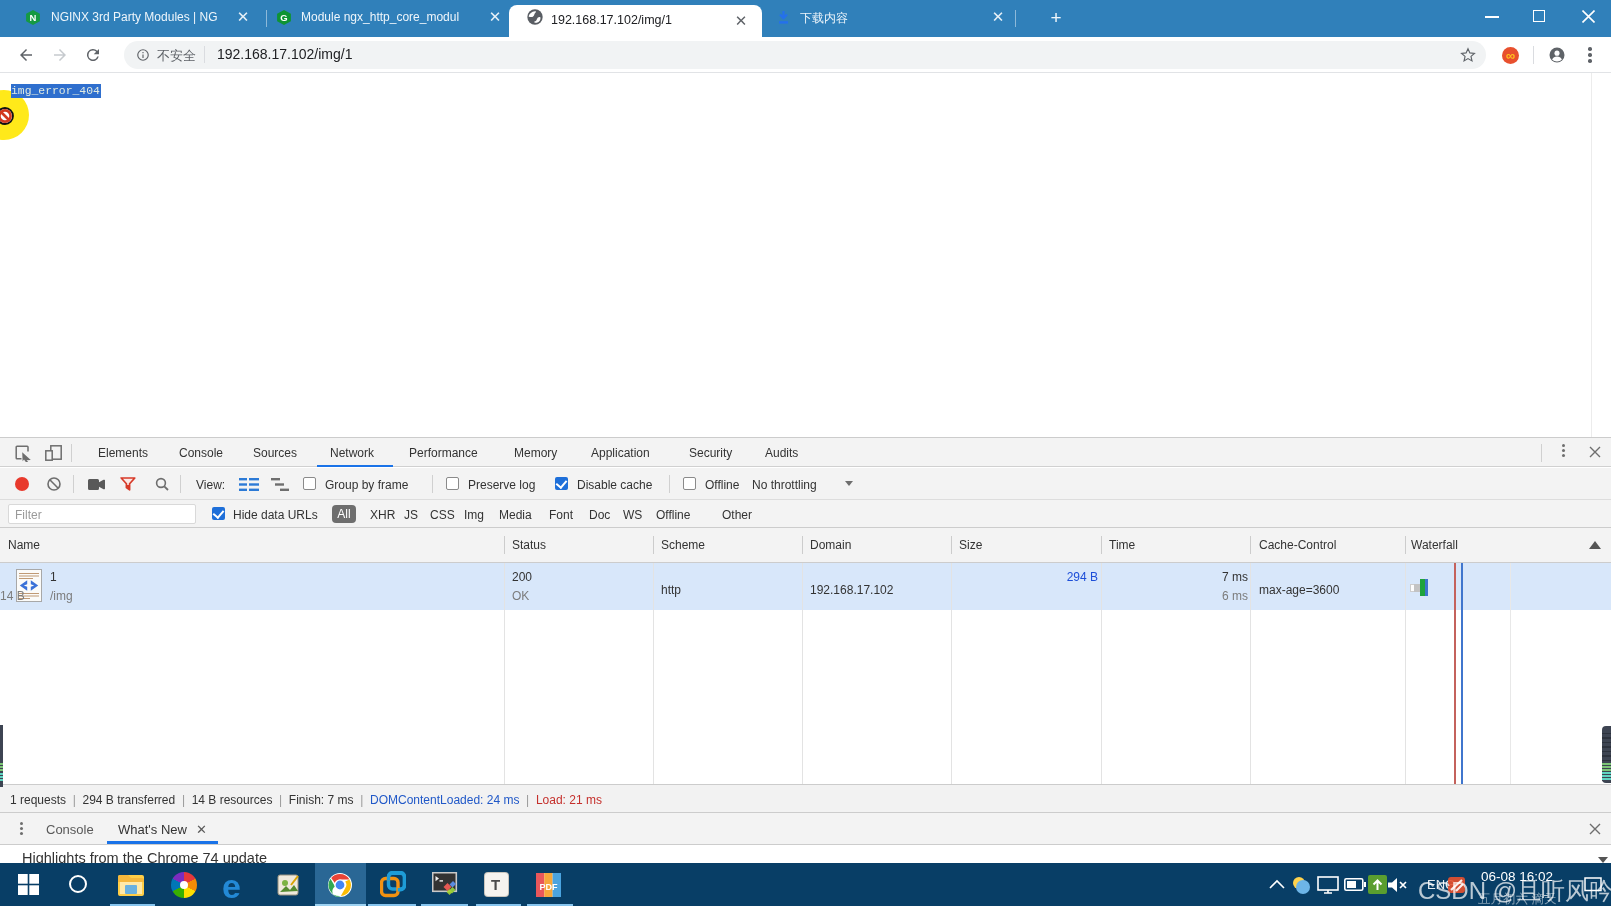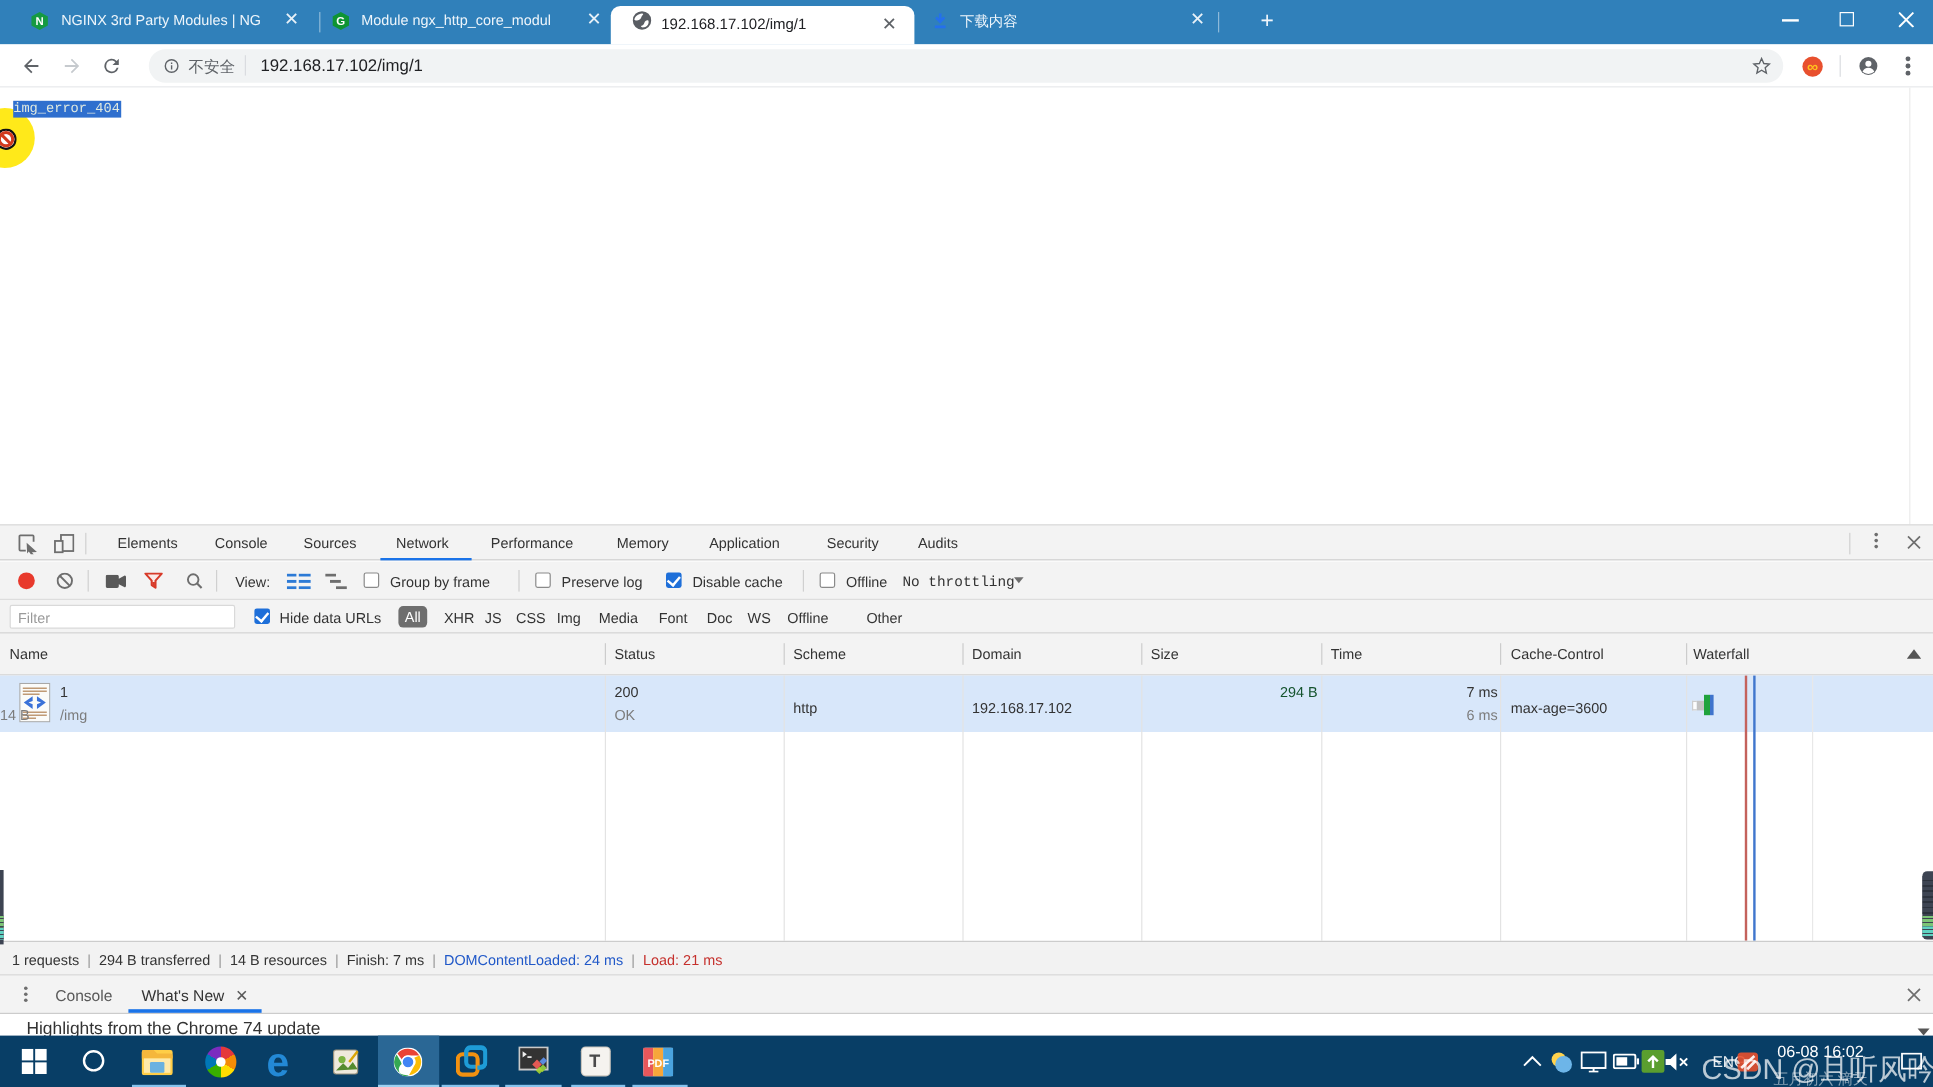--- a/index.html
+++ b/index.html
@@ -198,21 +198,21 @@
     <div class="cb" style="left:303px;top:9px;"></div>
     <div class="abs" style="left:325px;top:10px;">Group by frame</div>
     <div class="dtsep" style="left:432px;top:7px;"></div>
     <div class="cb" style="left:446px;top:9px;"></div>
     <div class="abs" style="left:468px;top:10px;">Preserve log</div>
     <div class="cbon" style="left:555px;top:9px;"></div>
     <div class="abs" style="left:577px;top:10px;">Disable cache</div>
     <div class="dtsep" style="left:669px;top:7px;"></div>
     <div class="cb" style="left:683px;top:9px;"></div>
     <div class="abs" style="left:705px;top:10px;">Offline</div>
-    <div class="abs" style="left:752px;top:10px;font-family:Liberation Mono, monospace;">No throttling</div>
+    <div class="abs" style="left:752px;top:10px;">No throttling</div>
     <div class="abs" style="left:845px;top:13px;width:0;height:0;border-left:4px solid transparent;border-right:4px solid transparent;border-top:5px solid #6e6e6e;"></div>
   </div>
 
   <div class="abs" style="left:0;top:62px;width:1611px;height:28px;background:#f3f3f3;border-bottom:1px solid #ccc;">
     <div class="abs" style="left:8px;top:4px;width:188px;height:20px;background:#fff;border:1px solid #d9d9d9;border-radius:2px;">
       <div class="abs" style="left:6px;top:3px;color:#9a9a9a;">Filter</div>
     </div>
     <div class="cbon" style="left:212px;top:7px;"></div>
     <div class="abs" style="left:233px;top:8px;">Hide data URLs</div>
     <div class="abs" style="left:332px;top:5px;width:24px;height:18px;background:#6e6e6e;border-radius:4px;color:#fff;text-align:center;line-height:18px;">All</div>
@@ -272,21 +272,21 @@
           <path d="M11.2 11.2l-7.4 5.3 7.4 5.3v-4l-3.4-1.3 3.4-1.3z"></path>
           <path d="M14.8 11.2l7.4 5.3-7.4 5.3v-4l3.4-1.3-3.4-1.3z"></path>
         </g>
     </svg>
     <div class="abs" style="left:50px;top:7px;color:#333;">1</div>
     <div class="abs" style="left:50px;top:26px;color:#7c7c7c;">/img</div>
     <div class="abs" style="left:512px;top:7px;color:#333;">200</div>
     <div class="abs" style="left:512px;top:26px;color:#7c7c7c;">OK</div>
     <div class="abs" style="left:661px;top:20px;color:#333;">http</div>
     <div class="abs" style="left:810px;top:20px;color:#333;">192.168.17.102</div>
-    <div class="abs" style="left:0px;top:7px;width:1098px;text-align:right;color:#14532d;">294 B</div>
+    <div class="abs" style="left:0px;top:7px;width:1098px;text-align:right;color:#1d4ed8;">294 B</div>
     <div class="abs" style="left:0px;top:26px;width:1098px;text-align:left;color:#7c7c7c;">14 B</div>
     <div class="abs" style="left:0px;top:7px;width:1248px;text-align:right;color:#333;">7 ms</div>
     <div class="abs" style="left:0px;top:26px;width:1248px;text-align:right;color:#7c7c7c;">6 ms</div>
     <div class="abs" style="left:1259px;top:20px;color:#333;">max-age=3600</div>
 
     <div class="abs" style="left:1410px;top:21px;width:4px;height:8px;background:#fdfdfd;border:1px solid #cdcdcd;border-right:none;"></div>
     <div class="abs" style="left:1414px;top:21px;width:6px;height:8px;background:#c3c3c3;"></div>
     <div class="abs" style="left:1420px;top:16px;width:4.5px;height:17px;background:#1fa33c;"></div>
     <div class="abs" style="left:1424.5px;top:16px;width:3.5px;height:17px;background:#3f74cc;"></div>
 

